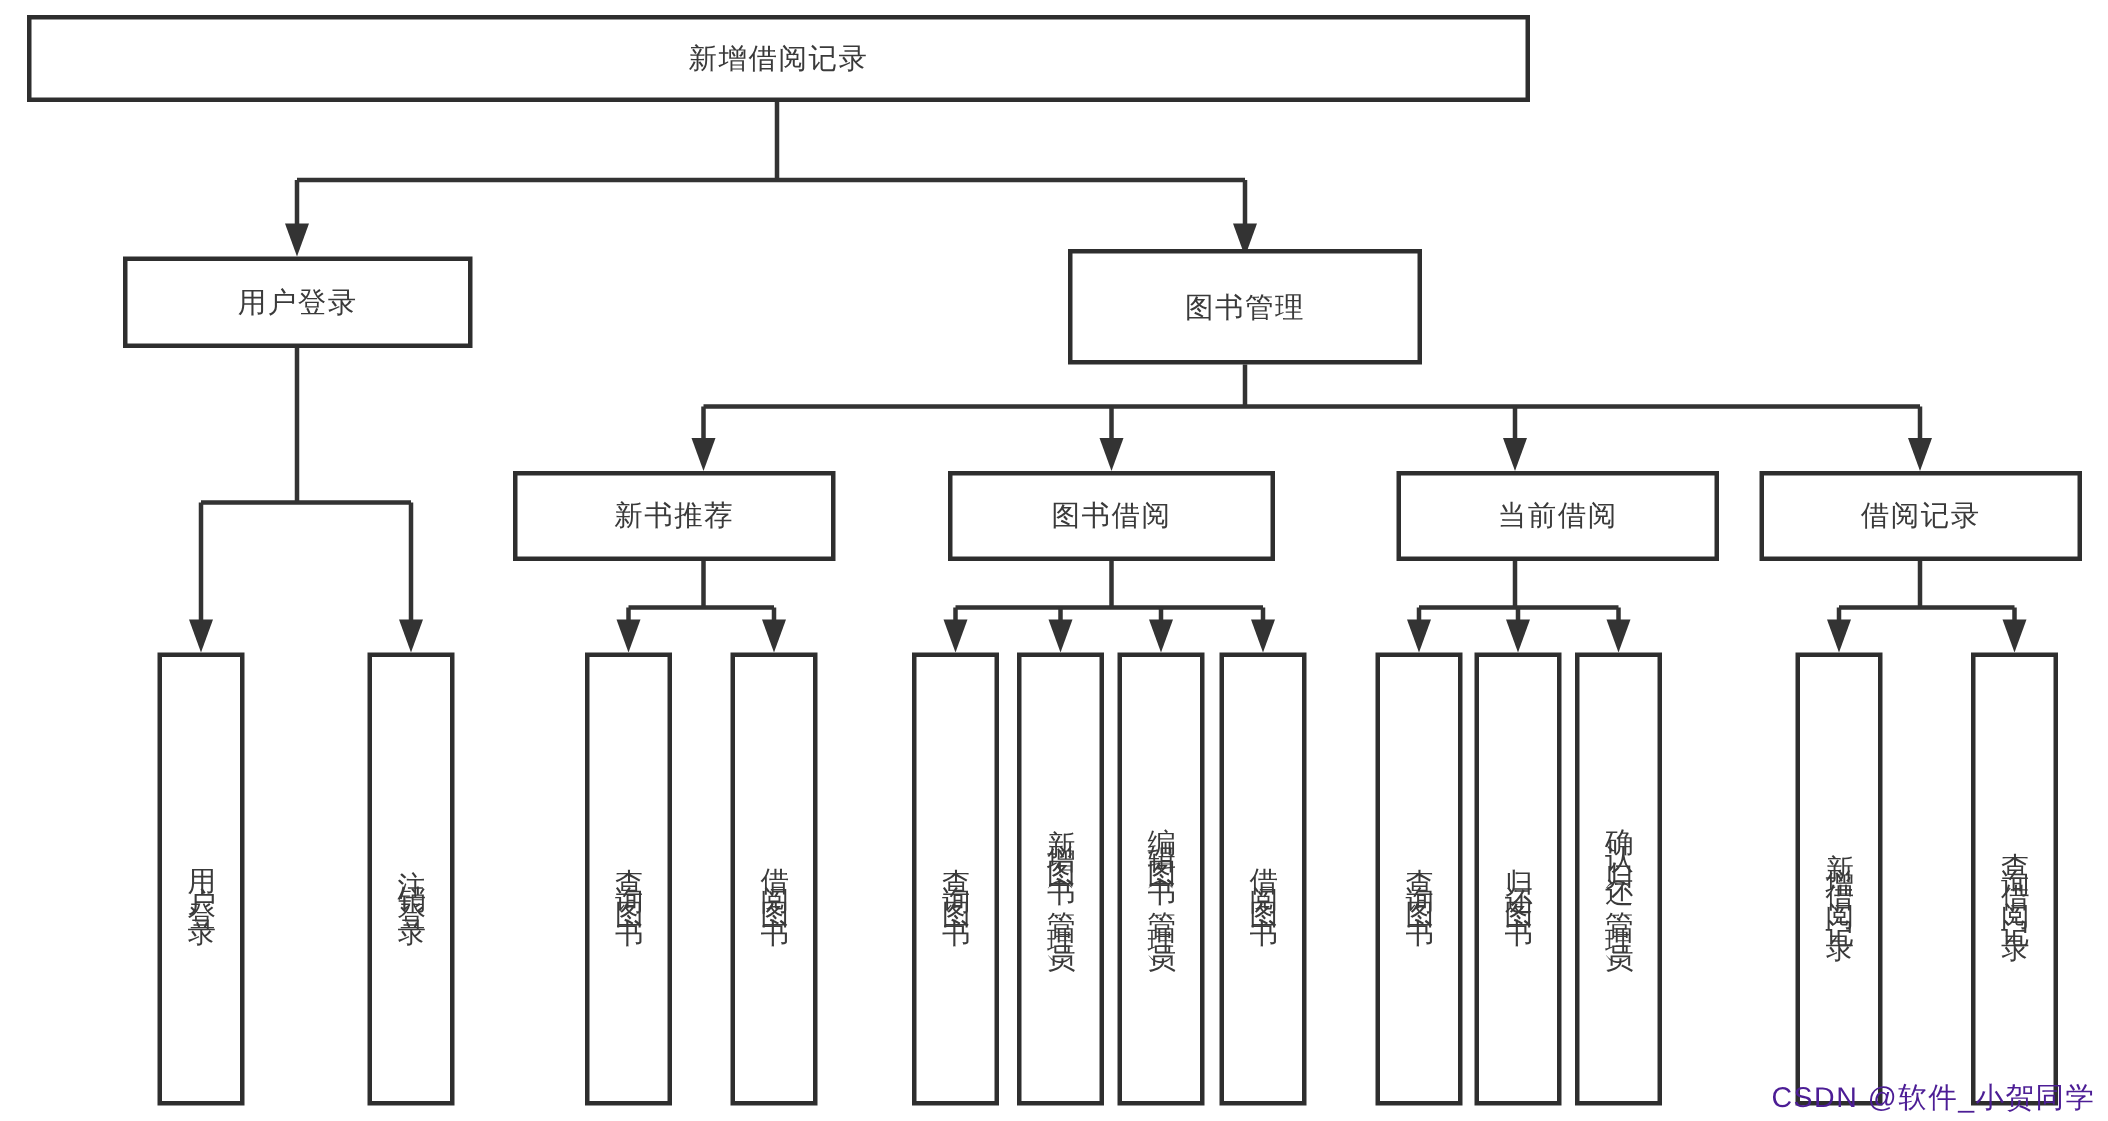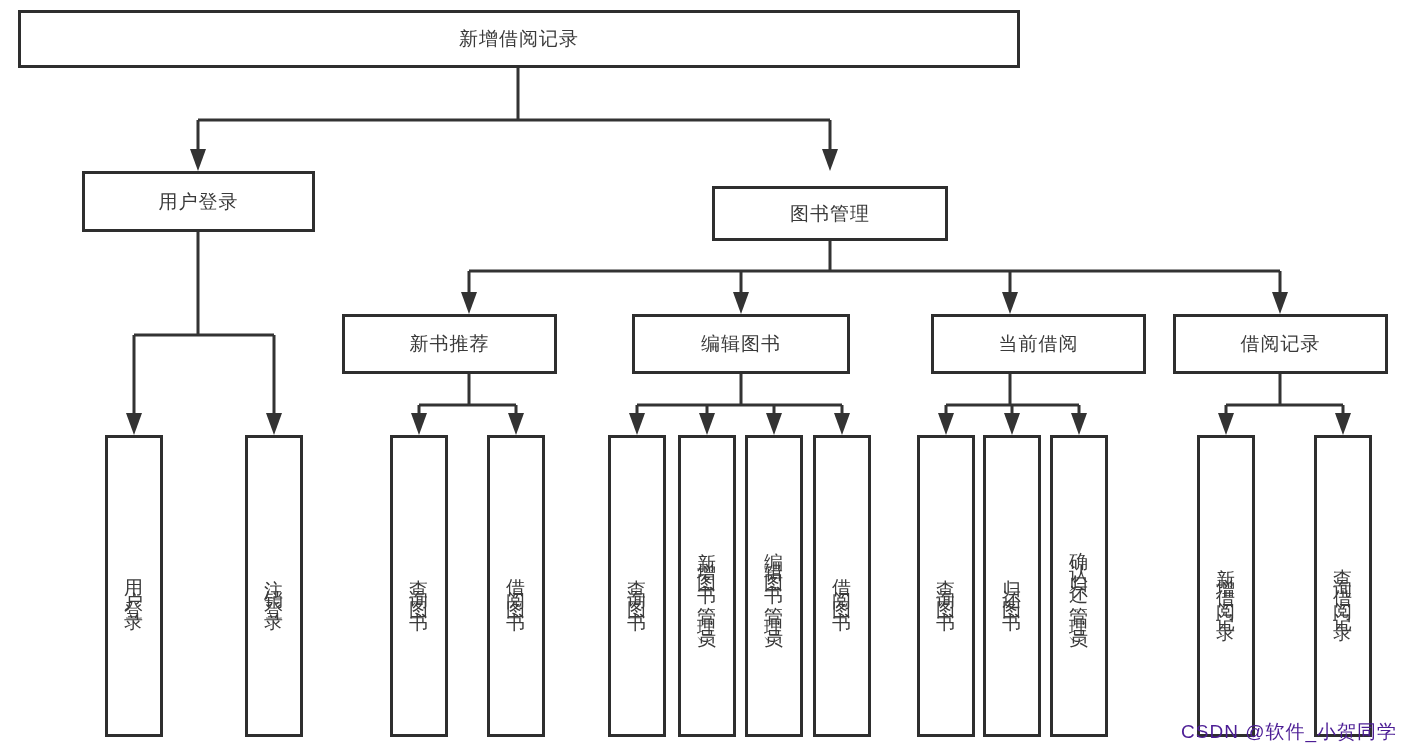--- a/index.html
+++ b/index.html
@@ -33,21 +33,21 @@
     writing-mode: vertical-rl;
     text-orientation: mixed;
     font-size: 19px;
     letter-spacing: 11px;
     line-height: 1;
     white-space: nowrap;
   }
   
   .n-root           { left: 18px;   top: 10px;  width: 1002px; height: 58px; }
   .n-user-login     { left: 82px;   top: 171px; width: 233px;  height: 61px; }
-  .n-book-mgmt      { left: 712px;  top: 186px; width: 236px;  height: 55px; }
+  .n-book-mgmt      { left: 712px;  top: 166px; width: 236px;  height: 77px; }
   .n-new-book-rec   { left: 342px;  top: 314px; width: 215px;  height: 60px; }
   .n-book-borrow    { left: 632px;  top: 314px; width: 218px;  height: 60px; }
   .n-current-borrow { left: 903px;  top: 314px; width: 215px;  height: 60px; margin-left: 28px; }
   .n-borrow-records { left: 1173px; top: 314px; width: 215px;  height: 60px; }
   .leaf             { top: 435px; width: 58px; height: 302px; }
   .n-leaf-login     { left: 105px; }
   .n-leaf-logout    { left: 245px; }
   .n-rec-query      { left: 390px; }
   .n-rec-borrow     { left: 487px; }
   .n-bb-query       { left: 608px; }
@@ -123,21 +123,21 @@
     <span>用户登录</span>
   </div>
   <div class="box h-box n-book-mgmt">
     <span>图书管理</span>
   </div>
 
   <div class="box h-box n-new-book-rec">
     <span>新书推荐</span>
   </div>
   <div class="box h-box n-book-borrow">
-    <span>编辑图书</span>
+    <span>图书借阅</span>
   </div>
   <div class="box h-box n-current-borrow">
     <span>当前借阅</span>
   </div>
   <div class="box h-box n-borrow-records">
     <span>借阅记录</span>
   </div>
 
   <div class="box v-box leaf n-leaf-login">
     <span>用户登录</span>

